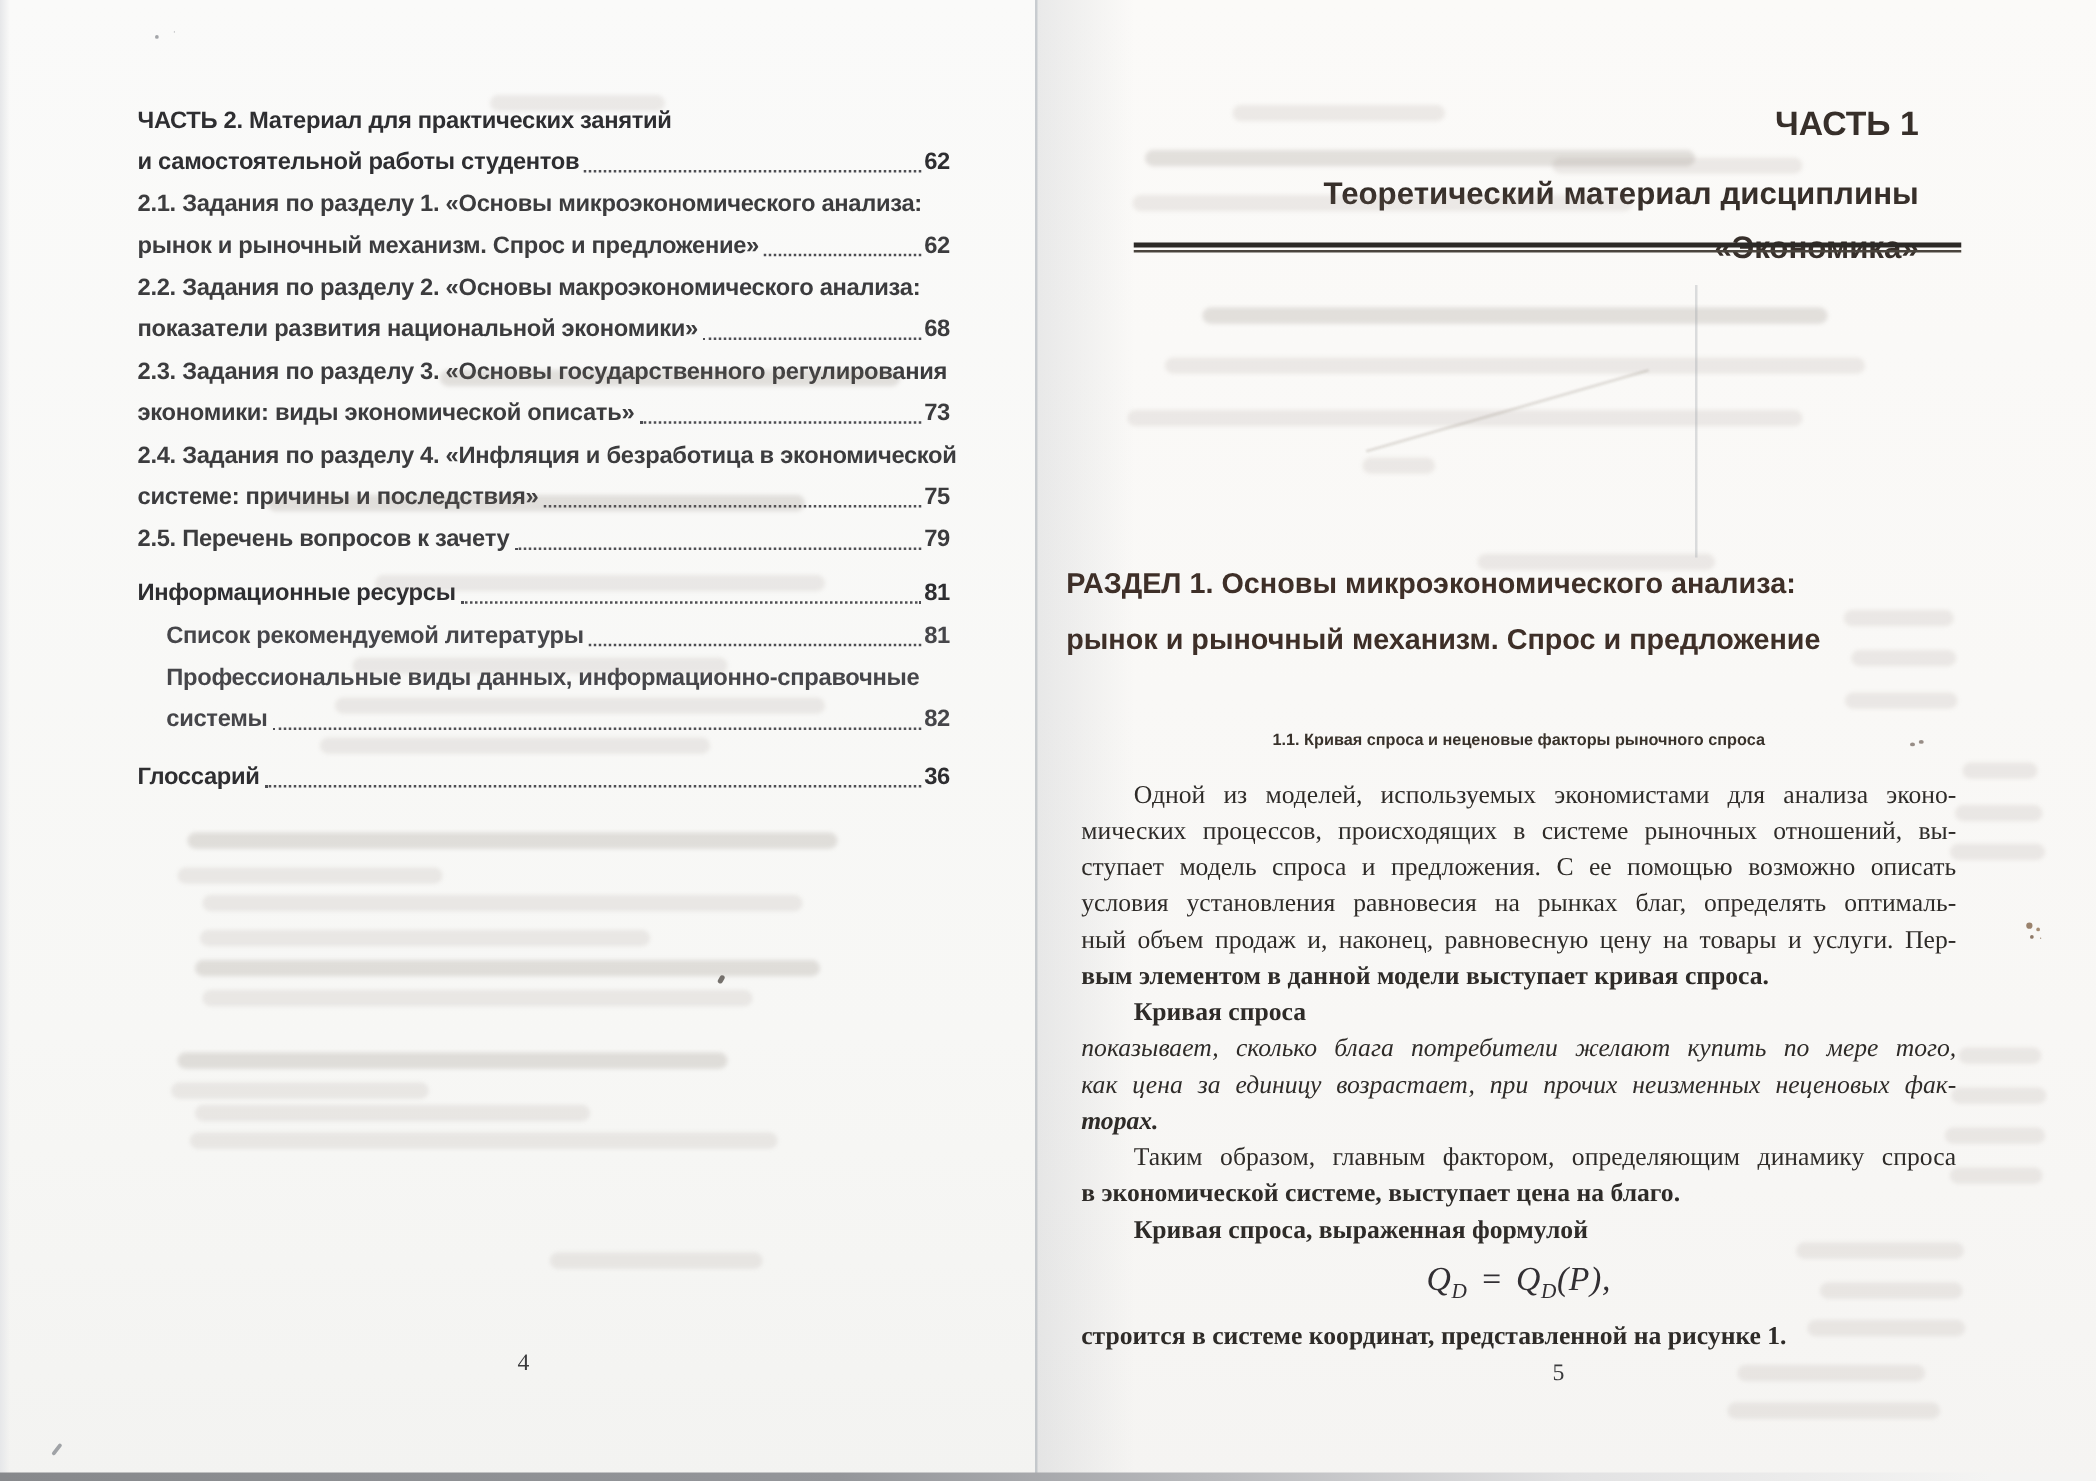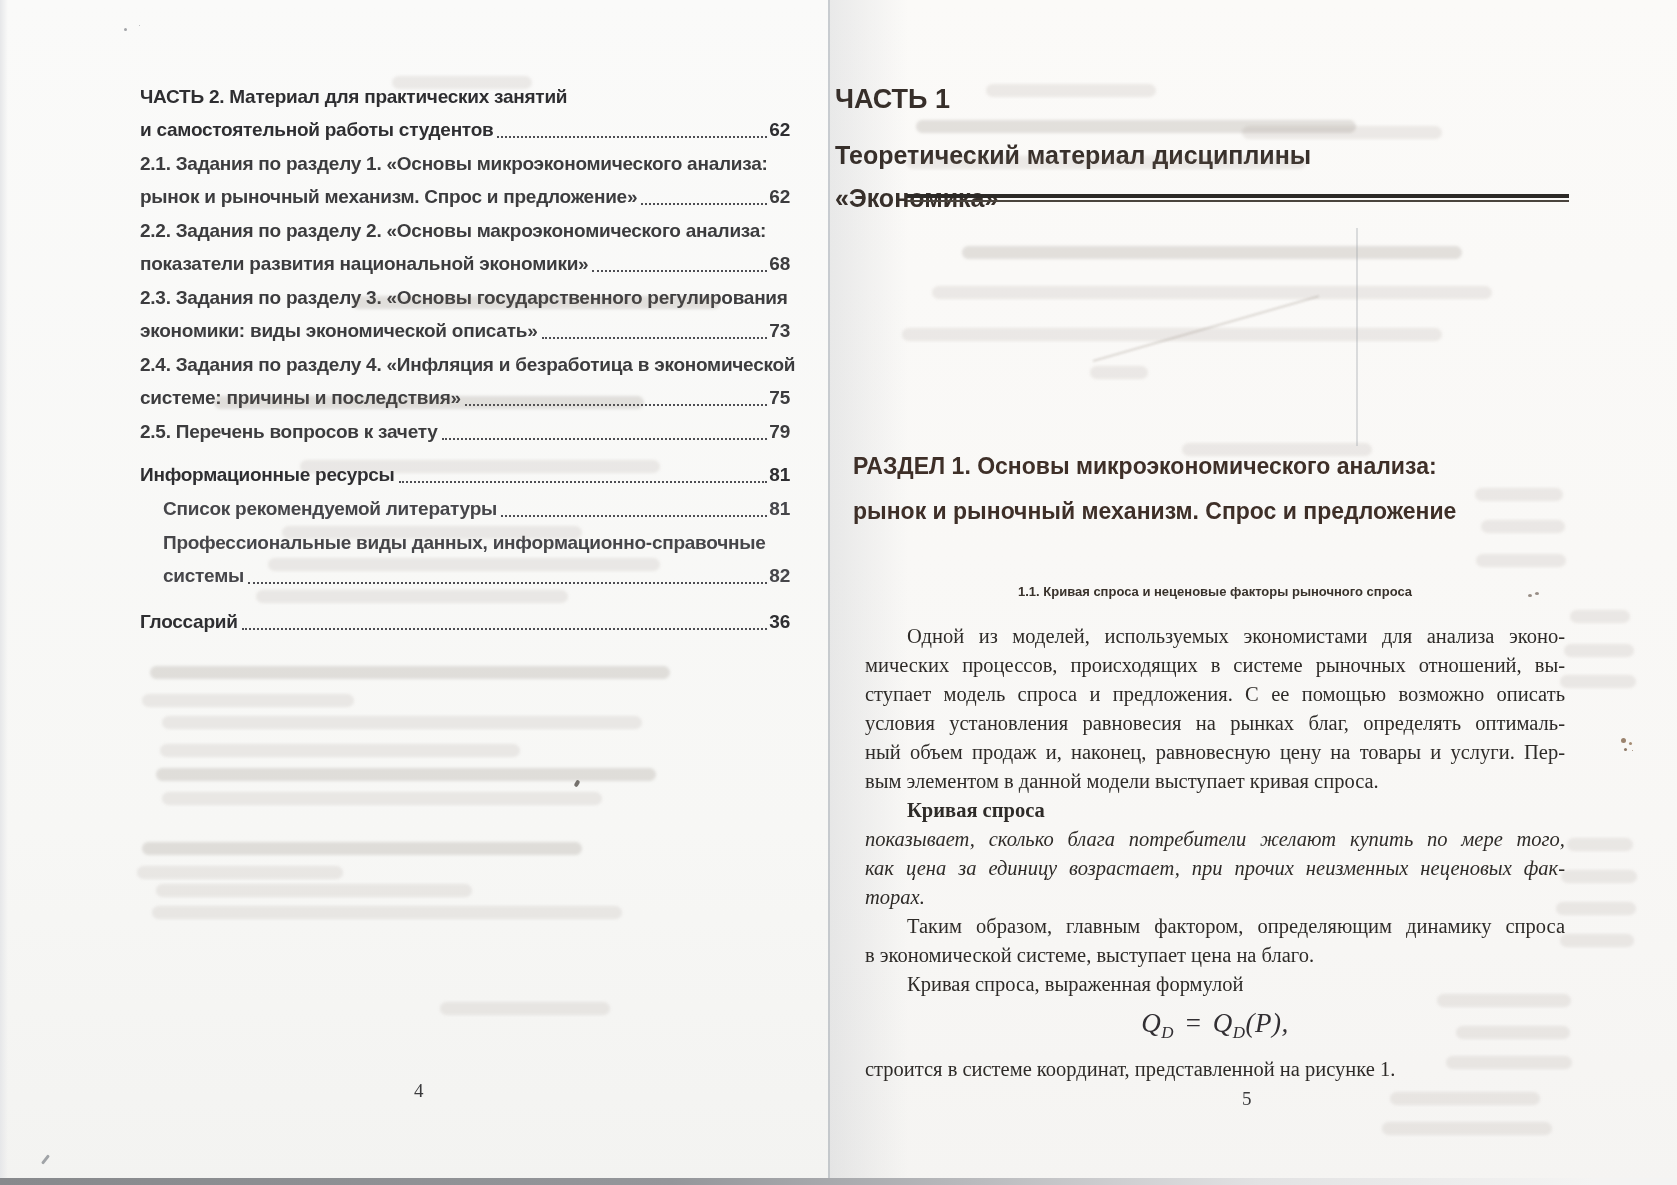--- a/index.html
+++ b/index.html
@@ -14,48 +14,48 @@
         background:rgba(125,135,148,.40);}
   .spine-shade{position:absolute;left:830px;top:0;width:78px;height:1185px;
         background:linear-gradient(to right,rgba(140,146,156,.16),rgba(140,146,156,0));}
   .left-edge{position:absolute;left:0;top:0;width:8px;height:1185px;
         background:linear-gradient(to right,#e6e7e9,rgba(230,231,233,0));}
   .bottom-edge{position:absolute;left:0;bottom:0;width:1677px;height:7px;
         background:linear-gradient(to right,#87898c 0%,#94969a 40%,#b9babd 58%,#e2e2e3 75%,#f4f4f3 95%);}
 
   
   .toc{position:absolute;left:110px;top:80px;width:650px;color:#3c3c3e;
-       font-weight:700;font-size:19px;letter-spacing:-0.25px;margin-left:30px;}
+       font-weight:700;font-size:19px;letter-spacing:-0.25px;}
   .toc .line{line-height:33px;white-space:nowrap;}
   .toc .lead-row{display:flex;align-items:flex-end;line-height:33px;}
   .toc .t{white-space:nowrap;}
   .toc .dots{flex:1;border-bottom:2.4px dotted #4d4d52;margin:0 2px 8px 4px;min-width:14px;}
   .toc .pg{white-space:nowrap;text-align:right;}
   .toc .entry{margin-bottom:1px;}
   .toc .strong{color:#2e2e31;}
   .toc .sub{padding-left:23px;color:#46464a;}
   .gap-res{margin-top:10px;}
   .gap-glos{margin-top:13px;}
 
   
   .rp{position:absolute;left:865px;top:0;width:700px;color:#34302c;}
-  .part-head{position:absolute;top:84px;left:-30px;width:700px;text-align:left;color:#372f2a;}
+  .part-head{position:absolute;top:84px;left:-30px;width:700px;text-align:right;color:#372f2a;}
   .part-label{font-size:27px;font-weight:700;line-height:30px;margin-bottom:20px;}
   .part-title{font-size:25px;font-weight:700;line-height:43px;}
   .rule{position:absolute;top:194px;left:42px;width:662px;height:2px;
         border-top:4px solid #2c2926;border-bottom:2px solid #4a443d;}
   .section-head{position:absolute;top:444px;left:-12px;width:700px;text-align:left;
         font-weight:700;font-size:23px;line-height:45px;color:#3e2f28;}
   .subsection{position:absolute;top:584px;left:0;width:700px;text-align:center;
         font-weight:700;font-size:13px;color:#39322b;}
   .body-col{position:absolute;top:622px;left:0;width:700px;
         font-family:"Liberation Serif","DejaVu Serif",serif;
         font-size:20.5px;line-height:29px;color:#2e2b28;}
   .body-col .j{text-align:justify;text-align-last:justify;}
-  .body-col .l{text-align:right;text-align-last:left;}
+  .body-col .l{text-align:right;text-align-last:left;font-weight:bold;}
   .ind{padding-left:42px;}
   .bold-line{font-weight:700;}
   .ital{font-style:italic;}
   .formula{text-align:center;text-align-last:center;font-style:italic;font-size:27px;
         line-height:34px;padding:7px 0 5px;color:#322f33;letter-spacing:.5px;}
   .formula .fs{font-size:17px;}
   .formula .gap{display:inline-block;width:10px;}
 
   .pn{position:absolute;font-family:"Liberation Serif","DejaVu Serif",serif;
       font-size:19px;color:#3a3a3c;}

